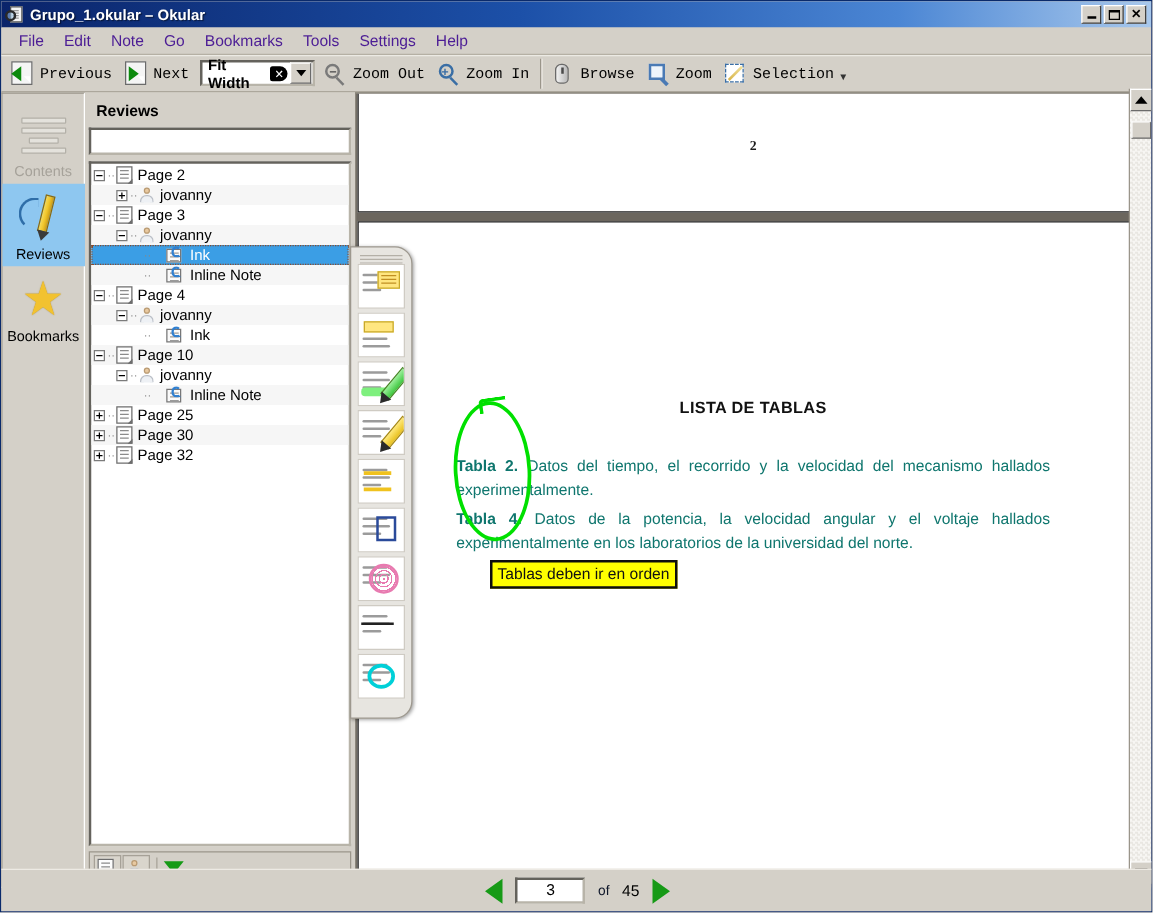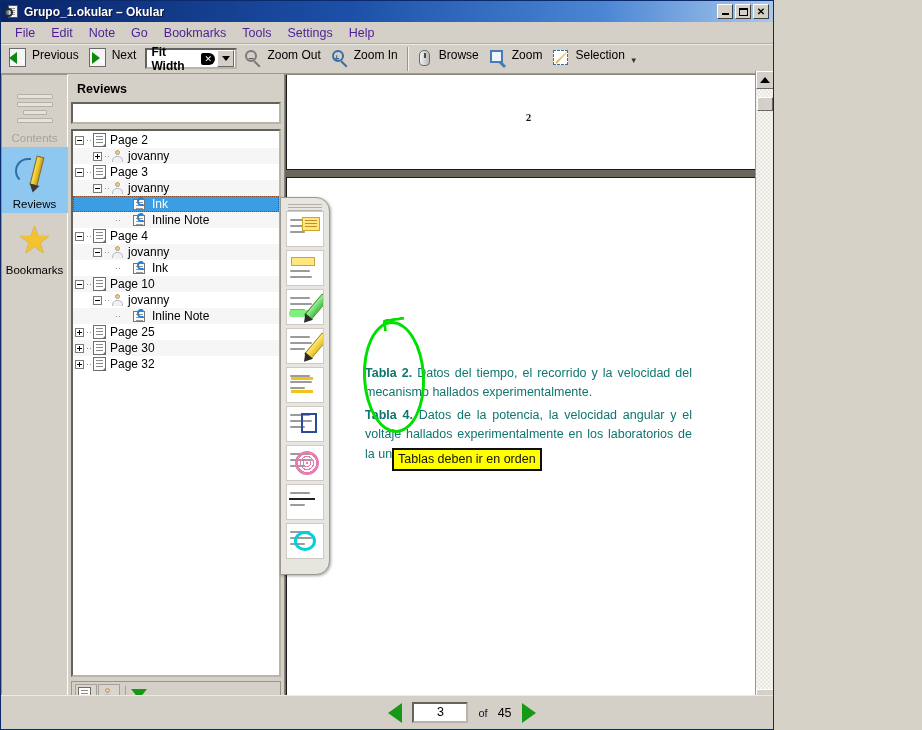--- a/index.html
+++ b/index.html
@@ -5,21 +5,21 @@
   * { box-sizing: border-box; margin: 0; padding: 0; }
   html, body {
     width: 922px; height: 730px;
     font-family: "Liberation Sans", sans-serif;
     font-size: 12px;
     background: #d6d2c8;
     overflow: hidden;
   }
   #app {
     position: relative;
-    width: 774px; height: 730px;
+    width: 922px; height: 730px;
     background: #d4d0c8;
     border: 1px solid #0a2a6b;
     overflow: hidden;
   }
 
   
   .titlebar {
     height: 21px;
     background: linear-gradient(to right, #0a246a 0%, #1c50a8 45%, #4b86d4 78%, #a8c8ec 100%);
     display: flex; align-items: center;
@@ -73,23 +73,23 @@
   }
 
   
   .toolbar {
     height: 30px; display: flex; align-items: center;
     background: #d4d0c8; padding-left: 4px;
     border-bottom: 1px solid #9e998d;
     box-shadow: inset 0 1px 0 #eceae4;
   }
   .tb-item {
-    display: flex; align-items: flex-start; gap: 4px;
+    display: flex; align-items: center; gap: 4px;
     padding: 2px 6px 2px 3px; height: 26px; cursor: default;
-    color: #000; font-size: 12px; white-space: nowrap;
+    color: #000; font-size: 12px; white-space: nowrap; font-family: Liberation Mono, monospace;
   }
   .tb-sep { width: 2px; height: 24px; margin: 0 3px;
     border-left: 1px solid #9a958a; border-right: 1px solid #f3f1ec; }
   .ico { width: 20px; height: 20px; position: relative; flex: 0 0 auto; }
 
   
   .ico-pg { background: #f5f5f5; border: 1px solid #6b6b6b; width: 17px; height: 19px; }
   .ico-pg::before {
     content:""; position:absolute; right:1px; bottom:1px;
     border-left: 5px solid transparent; border-top: 5px solid #fff;
@@ -711,20 +711,21 @@
     </div>
 
     <div class="docarea">
       <div class="doc-scroll">
 
         <div class="page page1">
           <div class="pagenum" style="top:335px;">2</div>
         </div>
 
         <div class="page page2">
+          <div class="doc-title">LISTA DE TABLAS</div>
 
           <div class="para p1">
             <b>Tabla 2.</b><span> Datos del tiempo, el recorrido y la velocidad del mecanismo hallados experimentalmente.</span>
           </div>
 
           <div class="para p2">
             <b>Tabla 4.</b><span> Datos de la potencia, la velocidad angular y el voltaje hallados experimentalmente en los laboratorios de la universidad del norte.</span>
           </div>
 
           <div class="ink-ellipse"></div>

